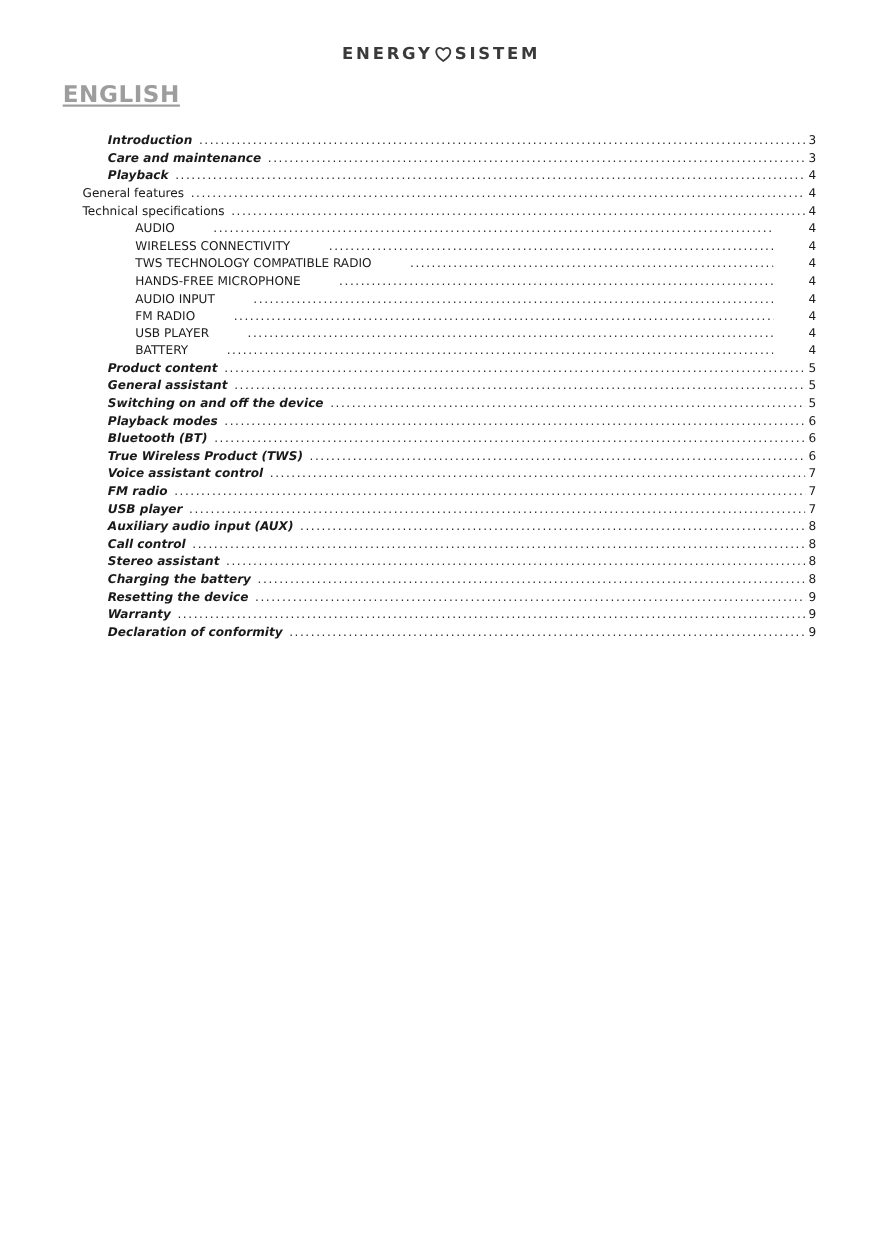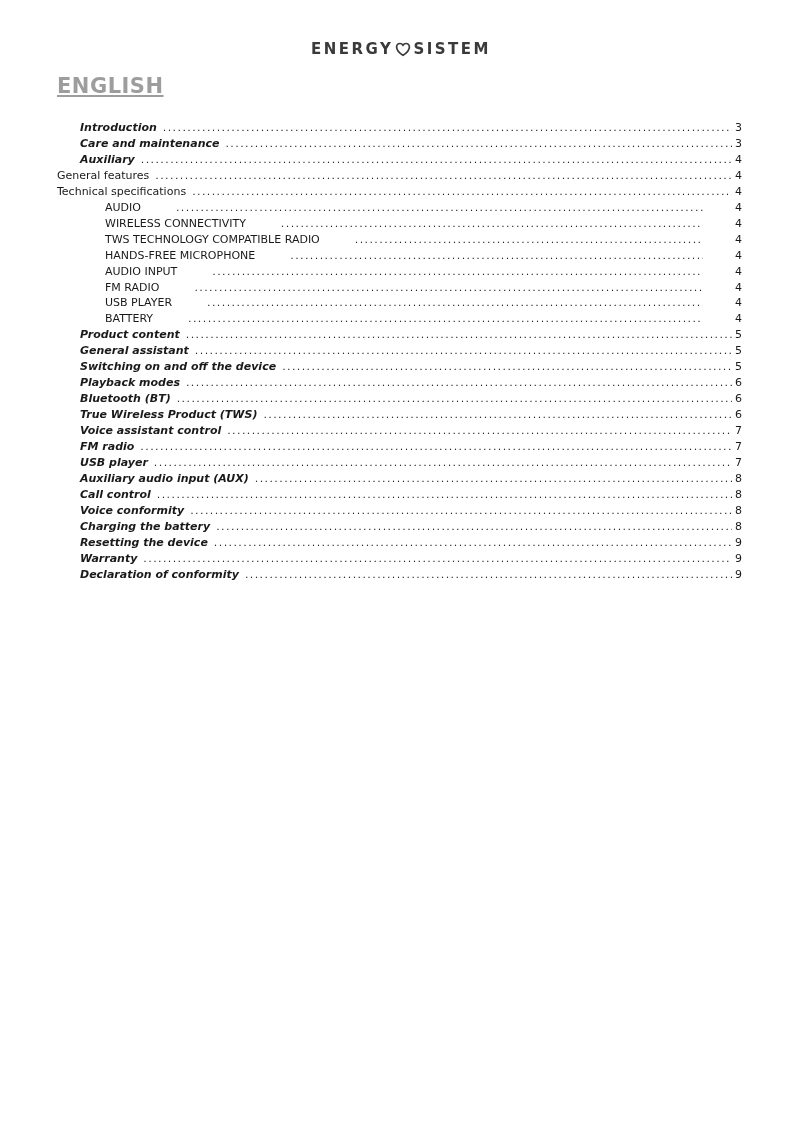--- a/index.html
+++ b/index.html
@@ -31,21 +31,21 @@
   }
   .page-title {
     margin: 16px 0 0 57px;
     font-size: 21px;
     font-weight: bold;
     color: #9d9d9d;
     letter-spacing: 0.5px;
     text-decoration: underline;
   }
   .toc {
-    margin: 22px 60px 0 57px;
+    margin: 22px 60px 0 75px;
   }
   .toc-row {
     display: flex;
     align-items: baseline;
     line-height: 15.95px;
     font-size: 11px;
     color: #1a1a1a;
   }
   .toc-row .label { white-space: nowrap; }
   .level-0 { padding-left: 0; }
@@ -101,21 +101,21 @@
         <span class="label">Introduction</span>
         <span class="leader"></span>
         <span class="pagenum">3</span>
       </div>
       <div class="toc-row level-1 style-bold-italic">
         <span class="label">Care and maintenance</span>
         <span class="leader"></span>
         <span class="pagenum">3</span>
       </div>
       <div class="toc-row level-1 style-bold-italic">
-        <span class="label">Auxiliary</span>
+        <span class="label">Playback</span>
         <span class="leader"></span>
         <span class="pagenum">4</span>
       </div>
       <div class="toc-row level-0 style-regular">
         <span class="label">General features</span>
         <span class="leader"></span>
         <span class="pagenum">4</span>
       </div>
       <div class="toc-row level-0 style-regular">
         <span class="label">Technical specifications</span>
@@ -211,21 +211,21 @@
         <span class="label">Auxiliary audio input (AUX)</span>
         <span class="leader"></span>
         <span class="pagenum">8</span>
       </div>
       <div class="toc-row level-1 style-bold-italic">
         <span class="label">Call control</span>
         <span class="leader"></span>
         <span class="pagenum">8</span>
       </div>
       <div class="toc-row level-1 style-bold-italic">
-        <span class="label">Voice conformity</span>
+        <span class="label">Stereo assistant</span>
         <span class="leader"></span>
         <span class="pagenum">8</span>
       </div>
       <div class="toc-row level-1 style-bold-italic">
         <span class="label">Charging the battery</span>
         <span class="leader"></span>
         <span class="pagenum">8</span>
       </div>
       <div class="toc-row level-1 style-bold-italic">
         <span class="label">Resetting the device</span>

